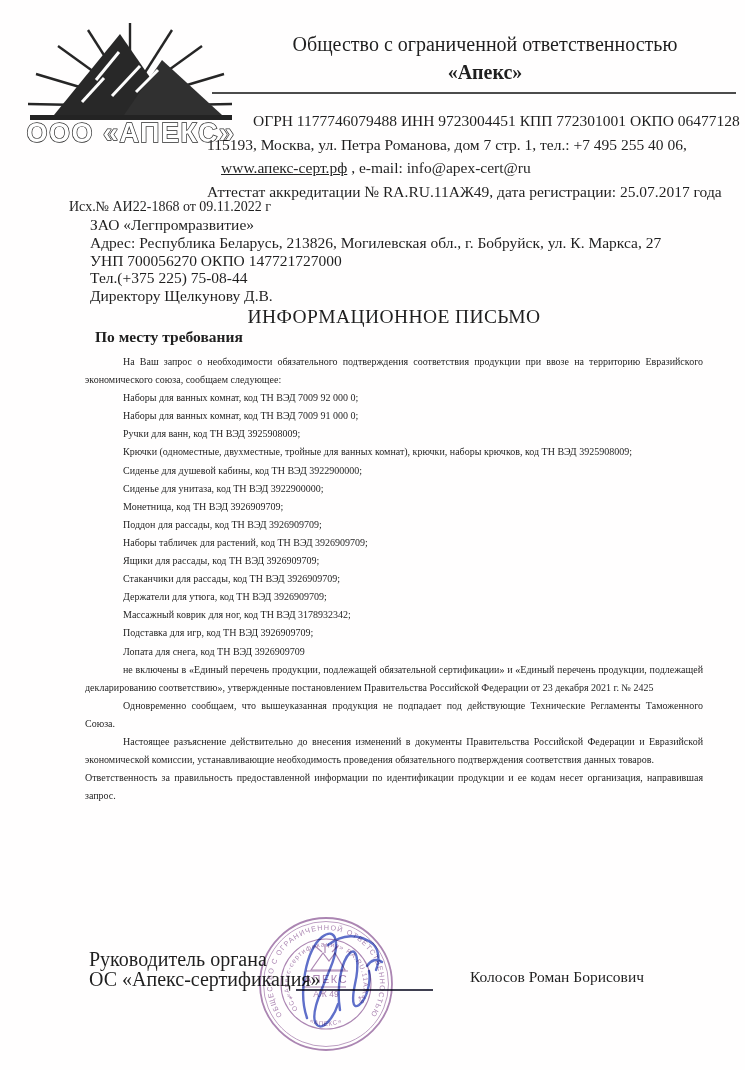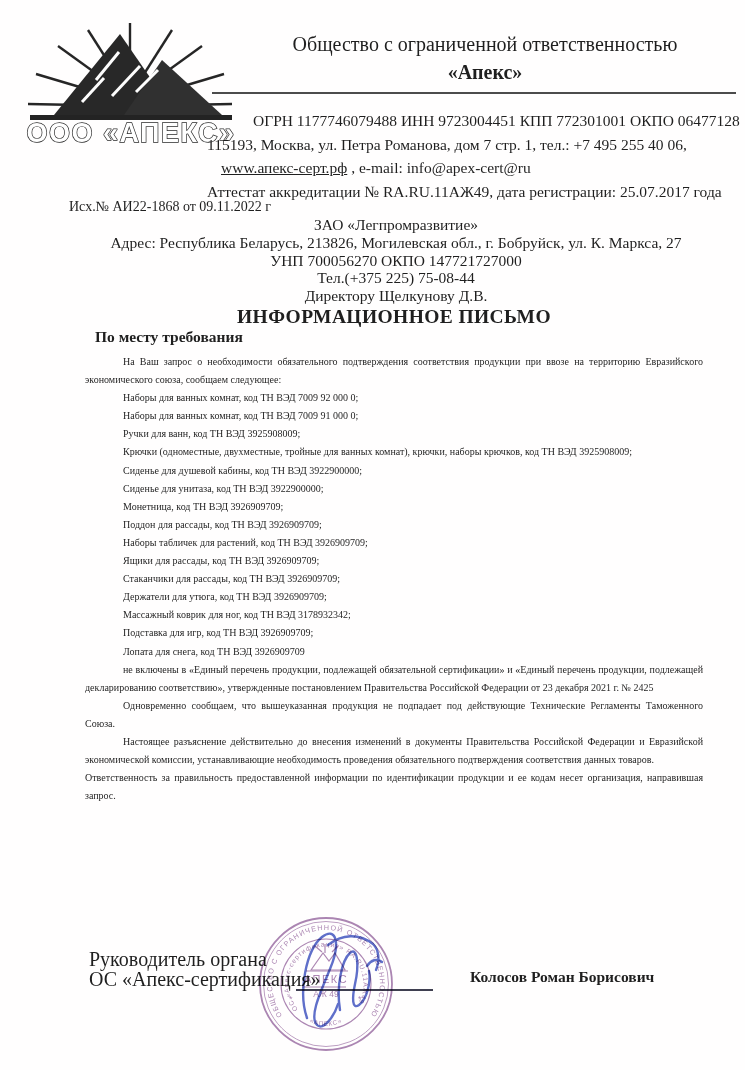--- a/index.html
+++ b/index.html
@@ -12,31 +12,31 @@
   
   .logo-svg{left:24px; top:18px; width:214px; height:130px;}
   .org-type{left:228px; top:33px; width:514px; text-align:center; font-size:20px;}
   .org-name{left:228px; top:61px; width:514px; text-align:center; font-size:20px; font-weight:bold;}
   .header-rule{left:212px; top:92px; width:524px; border-top:2px solid #4c4c4c; height:0;}
   .header-details{left:207px; top:109px; width:536px; font-size:15.5px; line-height:23.5px;}
   .header-details .first{padding-left:46px;}
   .ulink{text-decoration:underline;margin-left:14px;}
   
   .ref-line{left:69px; top:199px; font-size:14px;}
-  .recipient{left:90px; top:216px; width:612px; text-align:center; font-size:15.5px; line-height:17.8px;}
+  .recipient{left:90px; top:216px; width:612px; text-align:left; font-size:15.5px; line-height:17.8px;}
   
-  .letter-title{left:85px; top:306px; width:618px; text-align:center; font-size:19.5px; font-weight:bold; letter-spacing:.4px;}
+  .letter-title{left:85px; top:306px; width:618px; text-align:center; font-size:19.5px; font-weight:normal; letter-spacing:.4px;}
   .addressed{left:64px; top:328px; font-size:15.5px; font-weight:bold;margin-left:31px;}
   
   .body-text{left:85px; top:353px; width:618px; font-size:10px; line-height:18.1px; text-align:justify;}
   .body-text .indent{text-indent:38px;}
   
   .sig-role{left:89px; top:950px; font-size:20px; line-height:19.5px;}
   .sig-line{left:296px; top:989px; width:137px; border-top:2px solid #3f3f50; height:0;}
-  .sig-name{left:470px; top:968px; font-size:15.5px;font-weight:bold;}
+  .sig-name{left:470px; top:968px; font-size:15.5px;}
   
   .stamp-svg{left:251px; top:909px; width:150px; height:150px; color:var(--stamp-color,#9668a0); opacity:.8; mix-blend-mode:multiply;}
   .ink-svg{left:283px; top:920px; width:120px; height:130px; color:var(--ink-color,#4d5fc5); opacity:.9; mix-blend-mode:multiply;}
   .stamp-svg text{fill:currentColor; font-family:"Liberation Sans", sans-serif;}
 </style>
 </head>
 <body>
 
 <div class="page">
 

